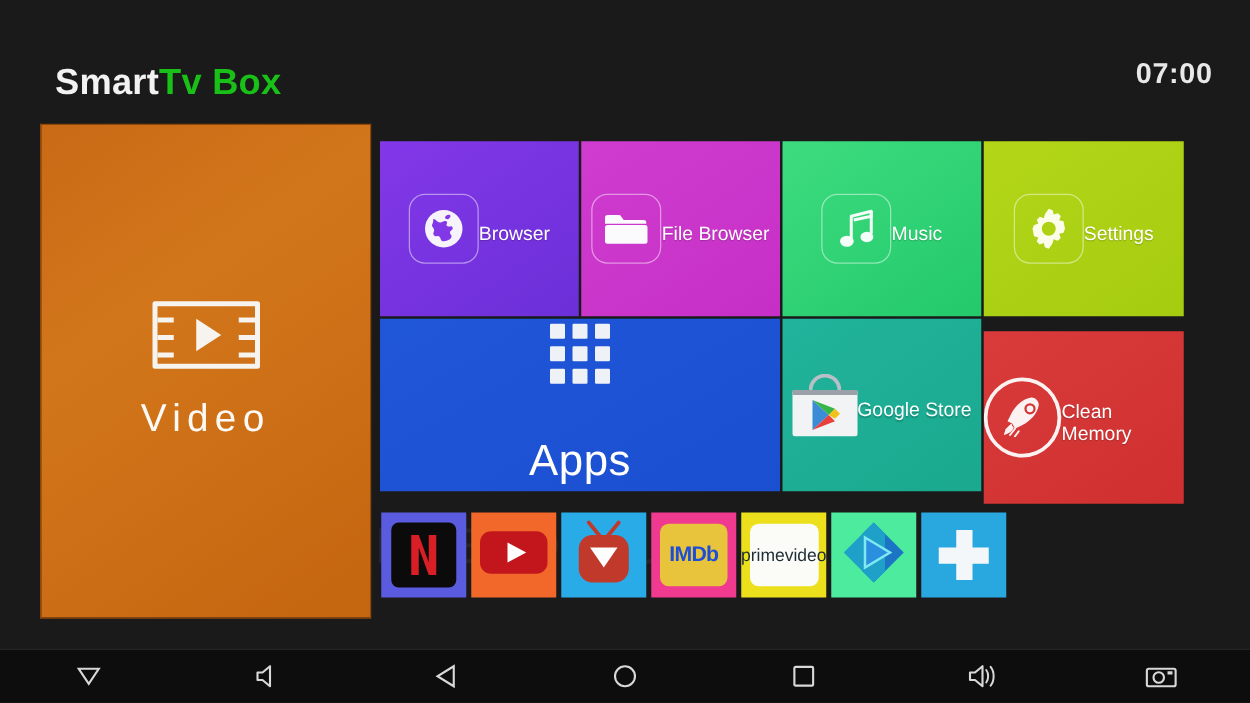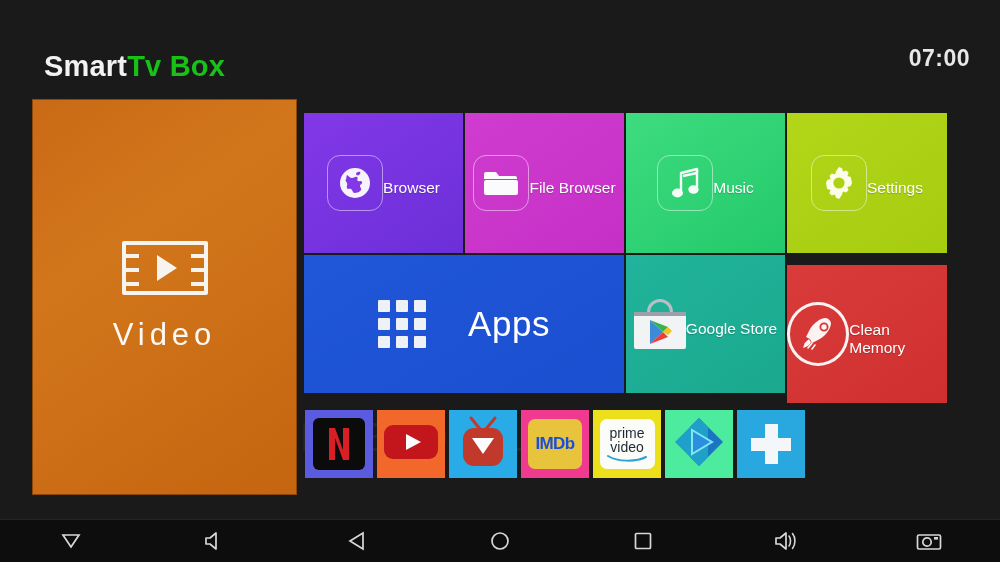--- a/index.html
+++ b/index.html
@@ -93,21 +93,21 @@
                  background: linear-gradient(145deg,#b3d618,#a6cc10); }
   
   #t-apps      { left: 0;   top: 142px; width: 320px; height: 138px;
                  background: linear-gradient(150deg,#2056d8,#1a4fd0); }
   #t-store     { left: 322px; top: 142px; width: 159px; height: 138px;
                  background: linear-gradient(145deg,#21b39b,#1aa98f); }
   #t-clean     { left: 483px; top: 142px; width: 160px; height: 138px;
                  background: linear-gradient(145deg,#d93b3b,#cf2f2f); margin-top: 10px; }
 
   
-  #t-apps { flex-direction: row; justify-content: center; gap: 42px; align-items: center; }
+  #t-apps { flex-direction: column; justify-content: center; gap: 42px; align-items: center; }
   #apps-grid {
     width: 48px; height: 48px;
     display: grid; grid-template-columns: repeat(3, 12px);
     grid-template-rows: repeat(3, 12px); gap: 6px;
   }
   #apps-grid i { background: #eef1f5; border-radius: 1px; display: block; }
   #apps-label { color: #fff; font-size: 35px; letter-spacing: 0.5px; }
 
   
   .store-bag { position: relative; width: 52px; height: 50px; }
@@ -149,21 +149,21 @@
   #a-aptoide { left: 144px; background: #29abe8; }
   #a-imdb    { left: 216px; background: #ef3a8f; }
   #a-imdb .badge {
     width: 54px; height: 50px; background: #e8c33c; border-radius: 7px;
     display: flex; align-items: center; justify-content: center;
     color: #1d4ed8; font-size: 17px; font-weight: bold; letter-spacing: -0.6px;
   }
   #a-prime   { left: 288px; background: #ece01c; }
   #a-prime .card {
     width: 55px; height: 50px; background: #fbfbf8; border-radius: 7px;
-    display: flex; flex-direction: column; align-items: center; justify-content: center;
+    display: flex; flex-direction: row; align-items: center; justify-content: center;
     line-height: 1.02;
   }
   #a-prime .card .l1 { color: #1d2b34; font-size: 14px; }
   #a-prime .card .l2 { color: #1d2b34; font-size: 14px; }
   #a-play    { left: 360px; background: #4ceb9d; }
   #a-plus    { left: 432px; background: #29a8e0; }
   #a-plus .plus-h { position: absolute; width: 40px; height: 13px; background: #f4f7fa; }
   #a-plus .plus-v { position: absolute; width: 13px; height: 40px; background: #f4f7fa; }
 
   

